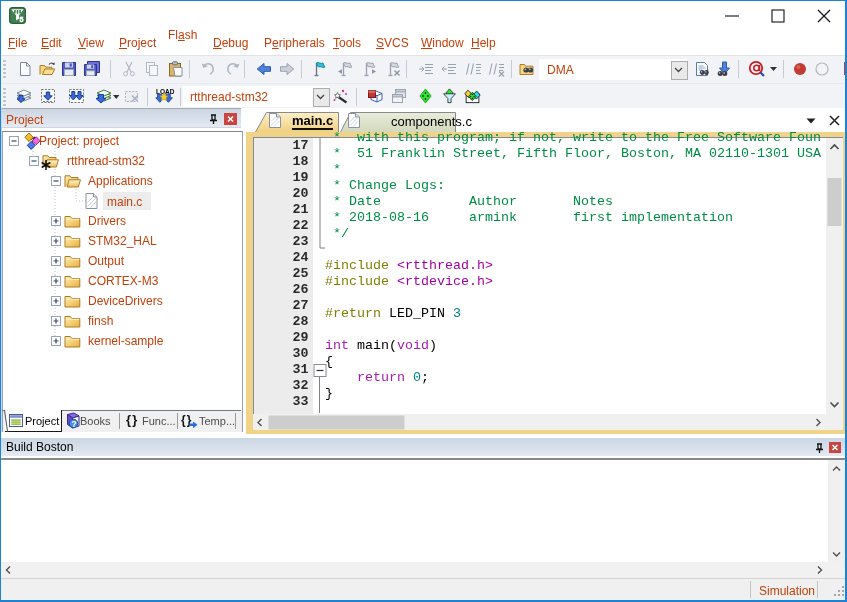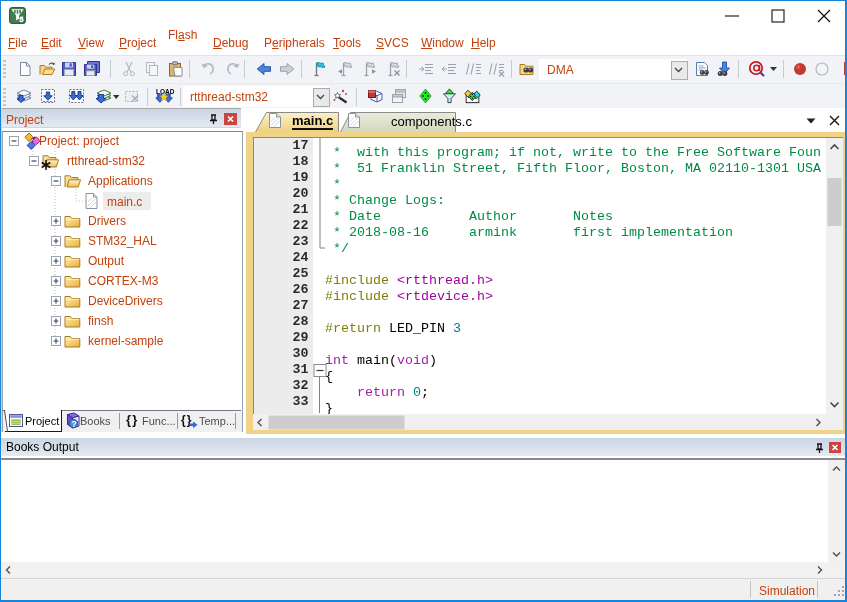--- a/index.html
+++ b/index.html
@@ -508,21 +508,21 @@
 30
 31
 32
 33</div>
 <svg class="abs" style="left:313px;top:138px" width="14" height="276" viewBox="0 0 14 276">
  <path d="M7 0v110M7 110h5" stroke="#808080" fill="none"></path>
  <path d="M6.5 238.5v36.5" stroke="#808080" fill="none"></path>
  <rect x="1" y="226.5" width="12" height="12" fill="#fff" stroke="#848c98"></rect>
  <path d="M3.5 232.5h7" stroke="#333" stroke-width="1.2"></path>
 </svg>
-<div class="mono abs" style="left:325px;top:145px;width:501px;height:275px;overflow:hidden"><span class="cg"> *  with this program; if not, write to the Free Software Foun
+<div class="mono abs" style="left:325px;top:130px;width:501px;height:275px;overflow:hidden"><span class="cg"> *  with this program; if not, write to the Free Software Foun
  *  51 Franklin Street, Fifth Floor, Boston, MA 02110-1301 USA
  *
  * Change Logs:
  * Date           Author       Notes
  * 2018-08-16     armink       first implementation
  */</span>
 
 <span class="co">#include</span> <span class="cm">&lt;rtthread.h&gt;</span>
 <span class="co">#include</span> <span class="cm">&lt;rtdevice.h&gt;</span>
 
@@ -567,21 +567,21 @@
 <svg class="abs" style="left:805px;top:117px" width="12" height="8" viewBox="0 0 12 8">
         <path d="M1.5 1.5h9L6 6.5z" fill="#222"></path>
       </svg>
 <svg class="abs" style="left:828px;top:114px" width="13" height="13" viewBox="0 0 13 13">
         <path d="M2 2l9 9M11 2l-9 9" stroke="#222" stroke-width="1.5"></path>
       </svg>
 </div>
 
 <div class="abs hdr" style="left:1px;top:437.5px;width:845px;height:18px"></div>
 <div class="abs" style="left:1px;top:455.5px;width:845px;height:2.5px;background:#fff"></div>
-<div class="abs" style="left:6px;top:440px;font-size:12px;color:#000">Books Output</div>
+<div class="abs" style="left:6px;top:440px;font-size:12px;color:#000">Build Boston</div>
 <svg class="abs" style="left:814px;top:441.5px" width="12" height="13" viewBox="0 0 12 13">
  <path d="M3 2h5M4 2v5h3V2M2 7.5h7M5.5 8v3" stroke="#111" stroke-width="1.3" fill="none"></path>
 </svg>
 <div class="abs" style="left:829px;top:441.5px;width:12px;height:11px;background:#cb4540"></div>
 <svg class="abs" style="left:829px;top:441.5px" width="12" height="11" viewBox="0 0 12 11">
  <path d="M3.5 3l5 5M8.5 3l-5 5" stroke="#fff" stroke-width="1.6"></path>
 </svg>
 <div class="abs" style="left:1px;top:458px;width:845px;height:1.5px;background:#8a8a8a"></div>
 <div class="abs" style="left:1px;top:458px;width:1.2px;height:120px;background:#9a9a9a"></div>
 <div class="abs" style="left:1px;top:459.5px;width:827px;height:102.5px;background:#fff"></div>

